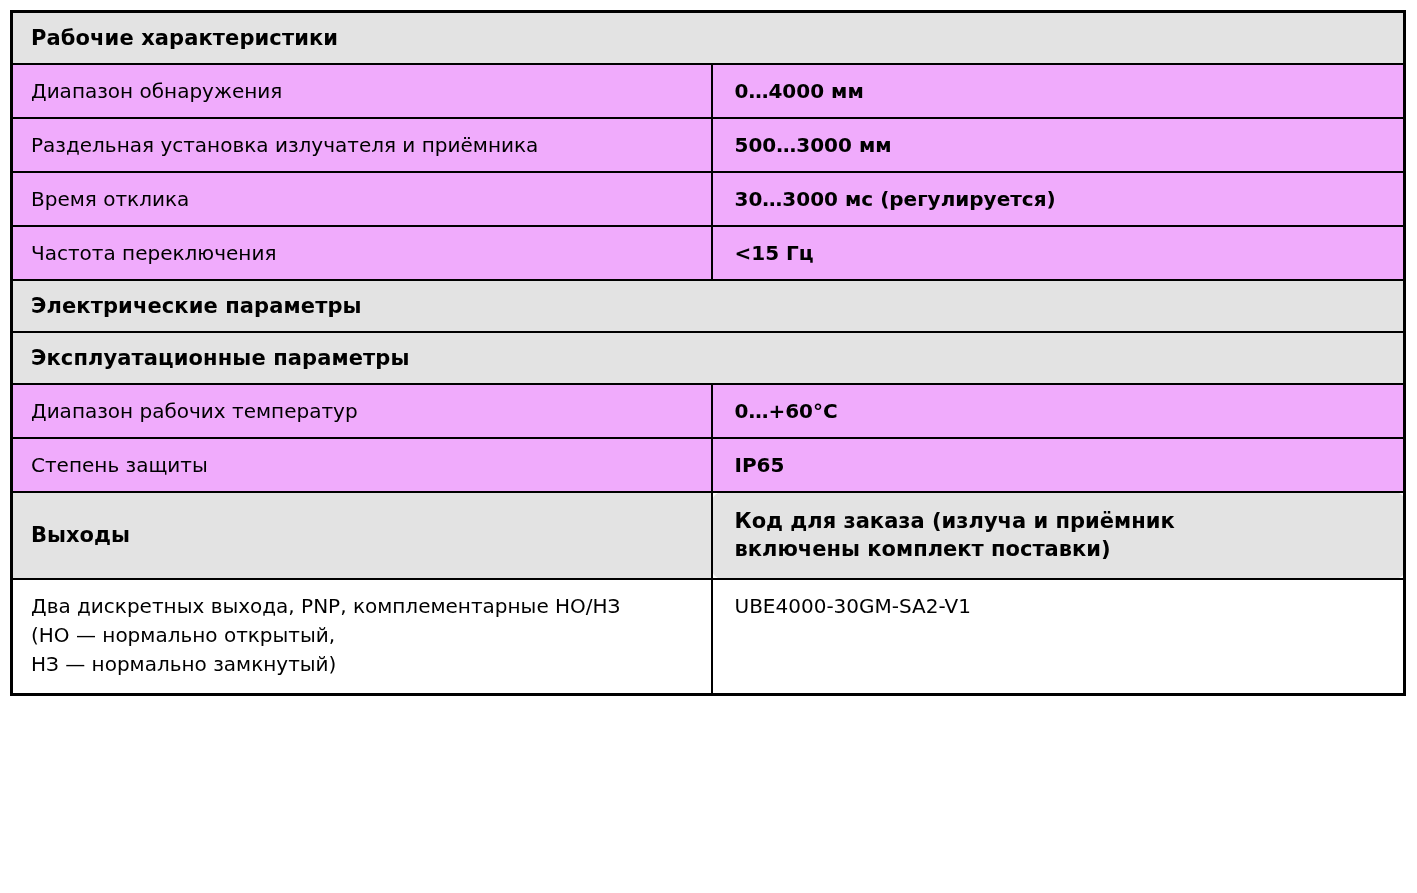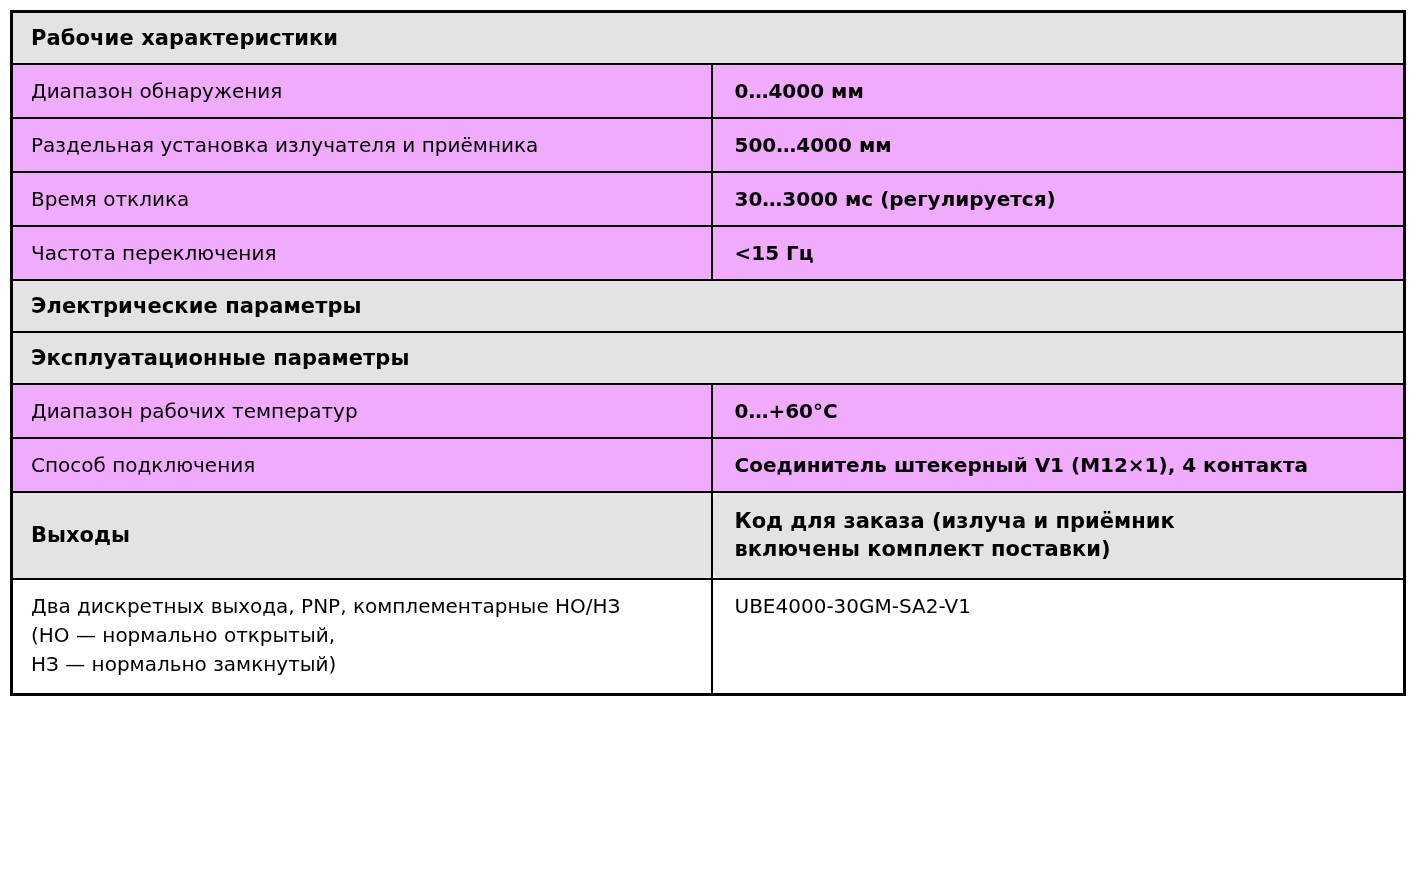--- a/index.html
+++ b/index.html
@@ -98,21 +98,21 @@
         <td colspan="2">Рабочие характеристики</td>
       </tr>
 
       <tr class="data">
         <td class="lbl">Диапазон обнаружения</td>
         <td class="val">0…4000 мм</td>
       </tr>
 
       <tr class="data">
         <td class="lbl">Раздельная установка излучателя и приёмника</td>
-        <td class="val">500…4000 мм</td>
+        <td class="val">500…3000 мм</td>
       </tr>
 
       <tr class="data">
         <td class="lbl">Время отклика</td>
         <td class="val">30…3000 мс (регулируется)</td>
       </tr>
 
       <tr class="data">
         <td class="lbl">Частота переключения</td>
         <td class="val">&lt;15 Гц</td>
@@ -125,25 +125,25 @@
 
       <tr class="section">
         <td colspan="2">Эксплуатационные параметры</td>
       </tr>
 
       <tr class="data">
         <td class="lbl">Диапазон рабочих температур</td>
         <td class="val">0…+60°С</td>
       </tr>
 
+      <tr class="data">
+        <td class="lbl">Степень защиты</td>
+        <td class="val">IP65</td>
+      </tr>
 
-      <tr class="data">
-        <td class="lbl">Способ подключения</td>
-        <td class="val">Соединитель штекерный V1 (М12×1), 4 контакта</td>
-      </tr>
 
       <tr class="outputs">
         <td class="lbl">Выходы</td>
         <td class="val nowrapline">Код для заказа (излуча        и приёмник
 включены    комплект поставки)</td>
       </tr>
 
       <tr class="last">
         <td class="lbl nowrapline">Два дискретных выхода, PNP, комплементарные НО/НЗ
 (НО — нормально открытый,

